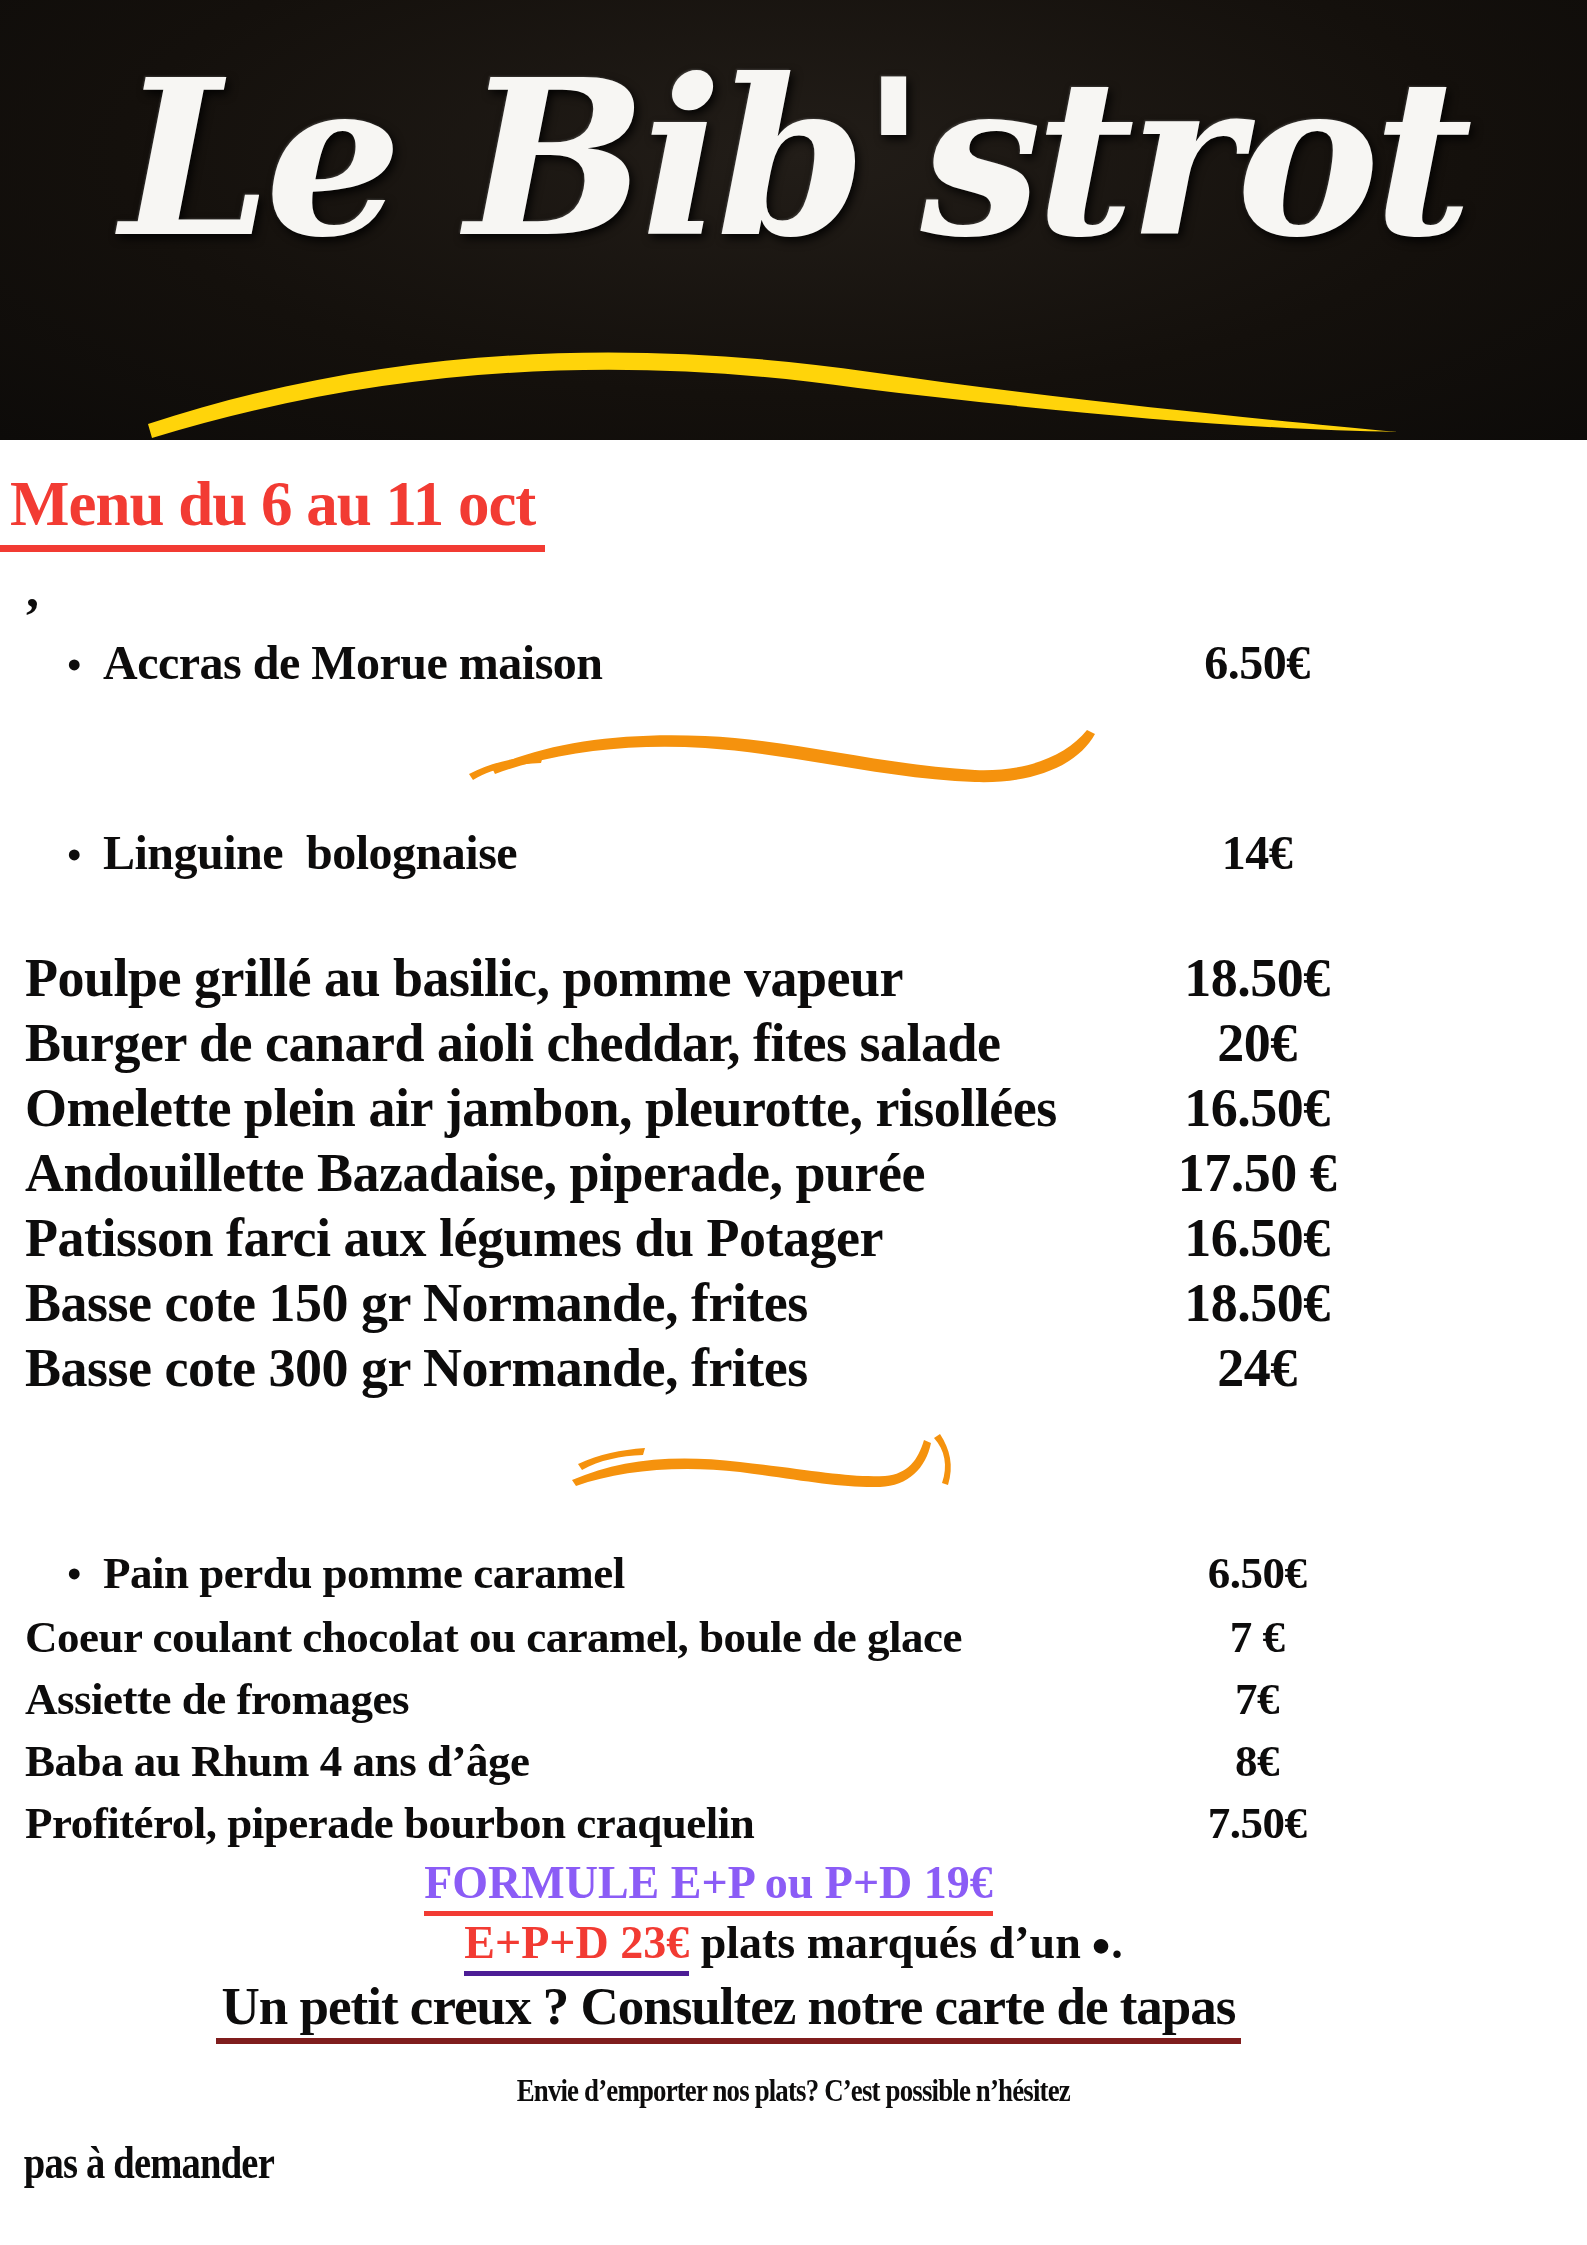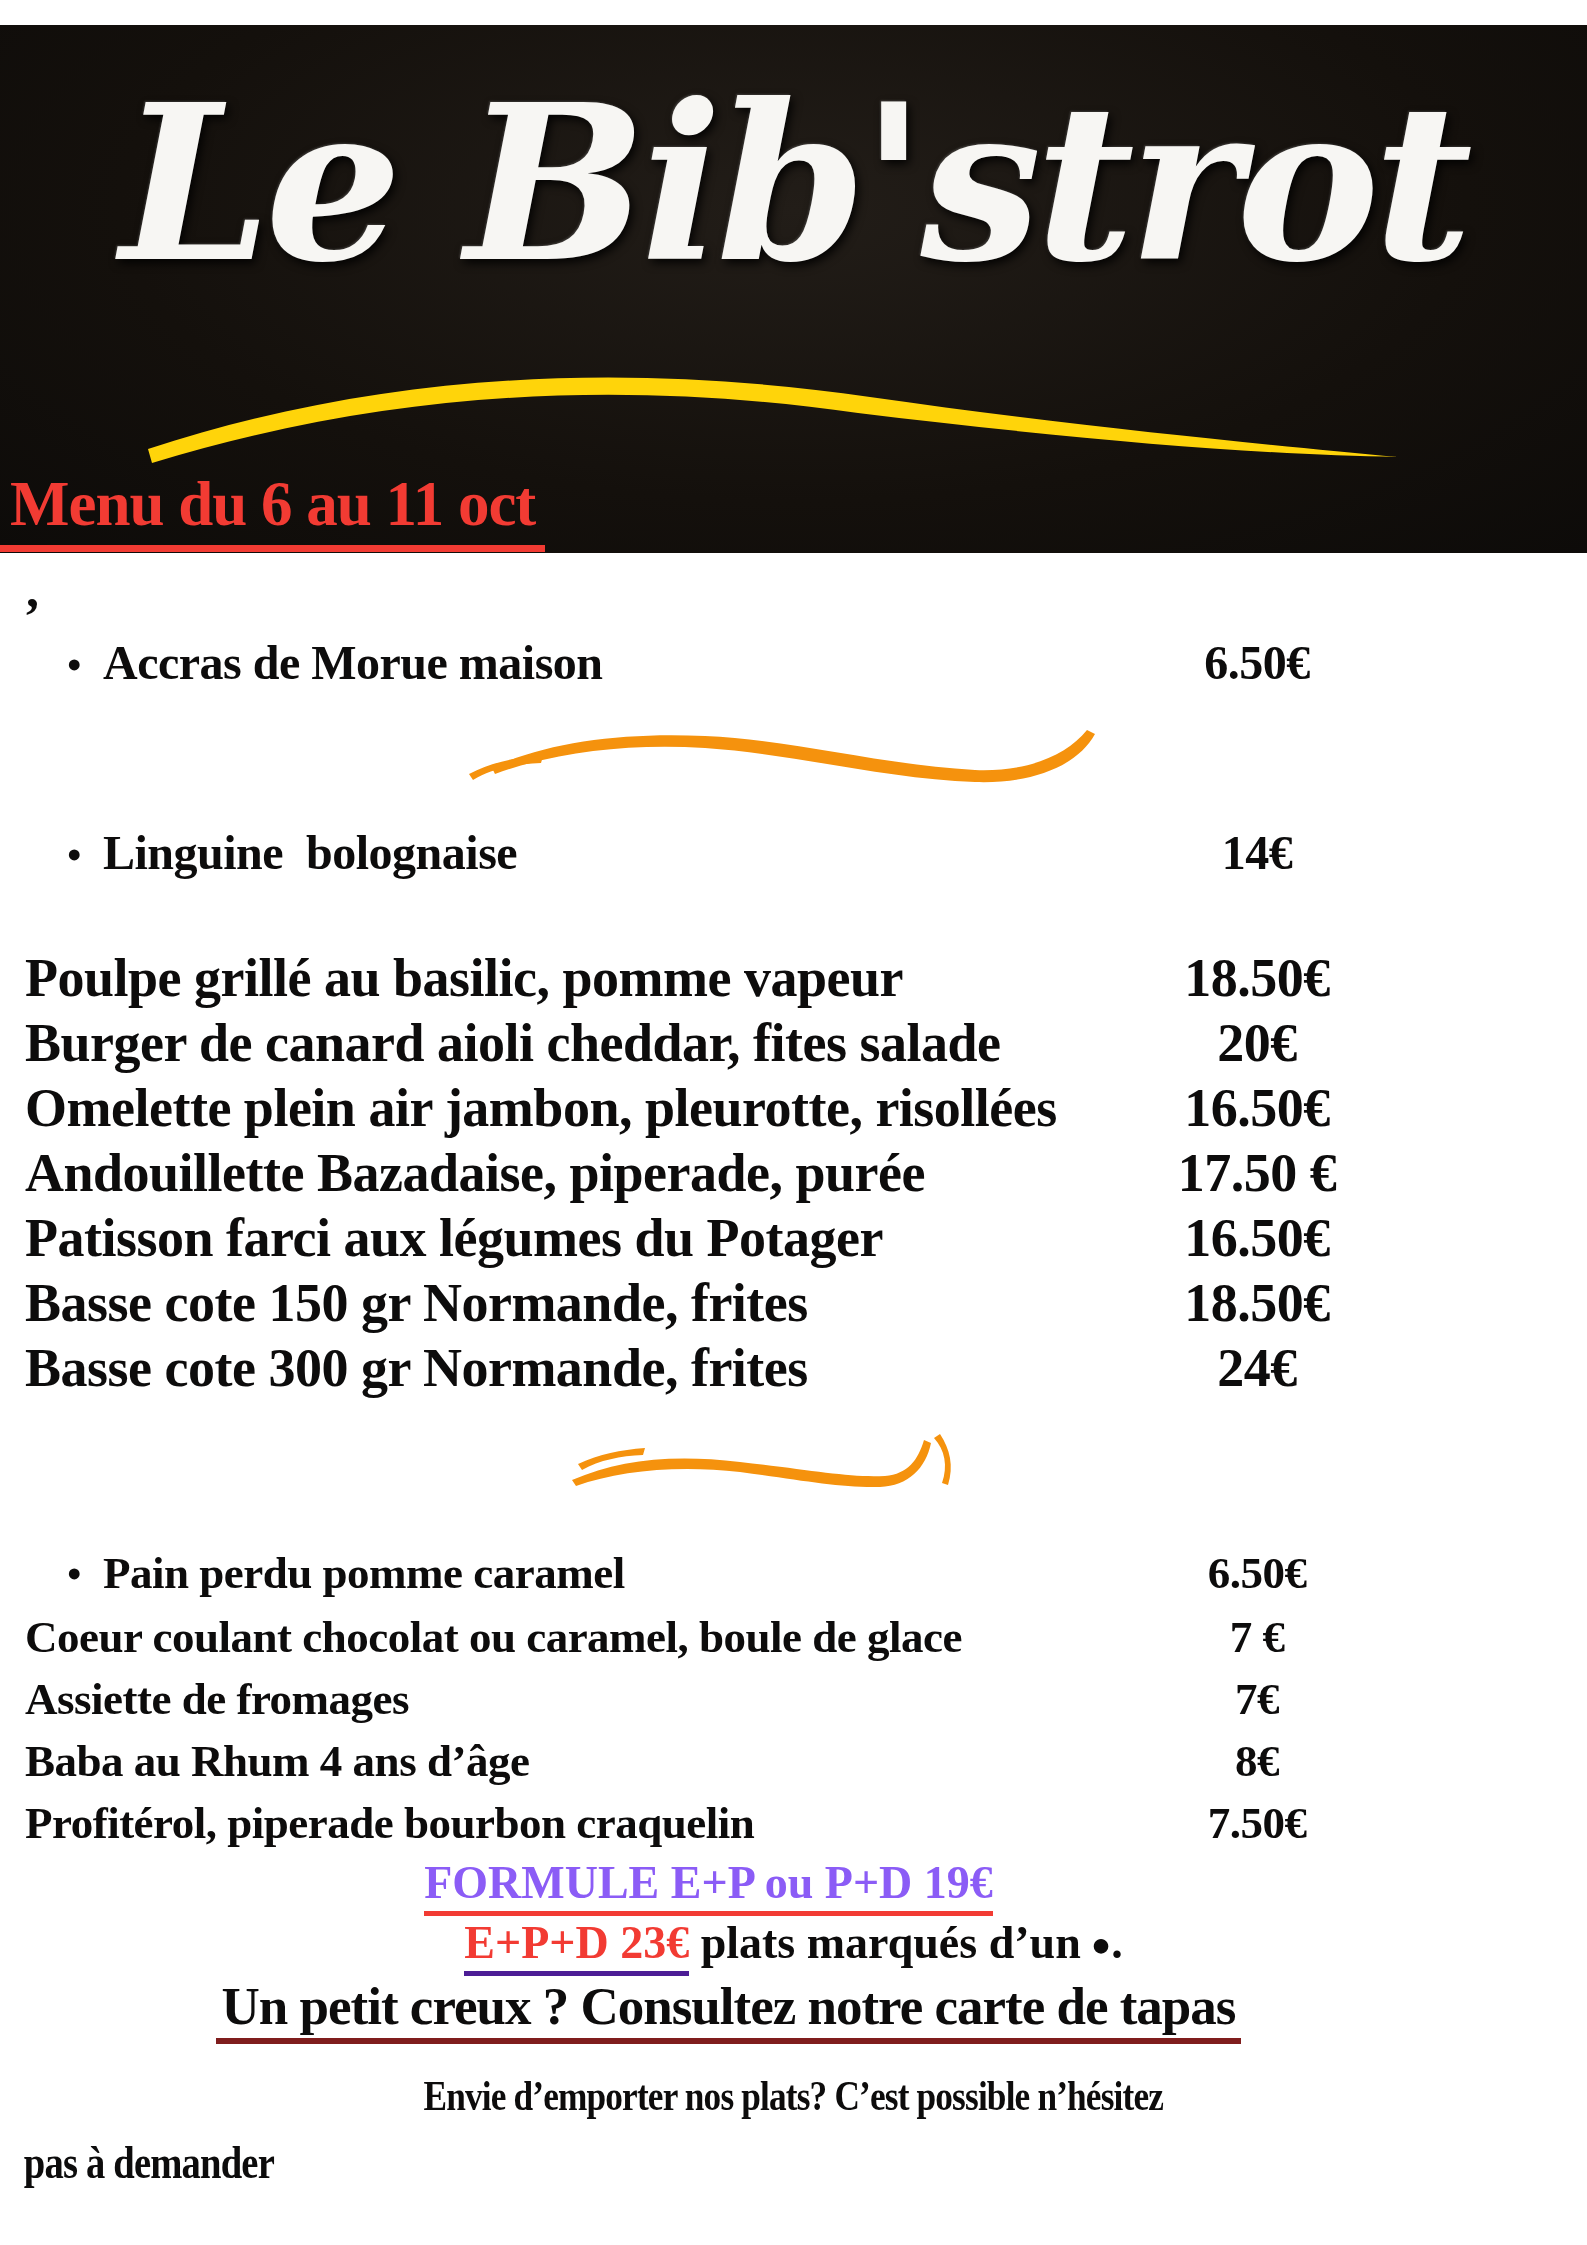--- a/index.html
+++ b/index.html
@@ -6,24 +6,23 @@
   .page{
     position:relative;
     width:1587px;height:2245px;
     overflow:hidden;
     background:#ffffff;
     font-family:"Liberation Serif","DejaVu Serif",serif;
     color:#0d0c0c;
   }
   
   .header{
-    position:absolute;top:0;left:0;width:1587px;height:528px;
+    position:absolute;top:0;left:0;width:1587px;height:440px;
     background:radial-gradient(ellipse at 50% 35%, #221d18 0%, #14100c 60%, #0d0b09 100%);
     overflow:hidden;
-    margin-top:25px;
   }
   .logo{
     position:absolute;top:-6px;left:0;width:100%;
     text-align:center;
     font-family:"DejaVu Serif","Liberation Serif",serif;
     font-style:italic;font-weight:bold;
     font-size:215px;line-height:330px;
     color:#f7f6f3;
     letter-spacing:-6px;
     text-shadow:3px 4px 10px rgba(0,0,0,.9), -1px -1px 2px rgba(255,255,255,.18);
@@ -95,21 +94,21 @@
     top:1976px;text-align:center;
     font-size:53px;font-weight:bold;
   }
   .tapas-note .u{
     display:inline-block;
     border-bottom:6px solid #7f1d1d;
     padding:0 6px 2px 6px;
     transform:translateX(-65px);
     letter-spacing:-1px;
   }
-  .takeaway1{top:2072px;text-align:center;font-size:42px;font-weight:bold;}
+  .takeaway1{top:2072px;text-align:center;font-size:32px;font-weight:bold;}
   .takeaway2{top:2136px;text-align:left;font-size:46px;font-weight:bold;}
   .condensed{display:inline-block;transform:scaleX(.84);transform-origin:center;letter-spacing:-1px;}
 </style>
 </head>
 <body>
 
 <div class="page">
 
   <div class="header">
     <div class="logo">Le Bib'strot</div>

